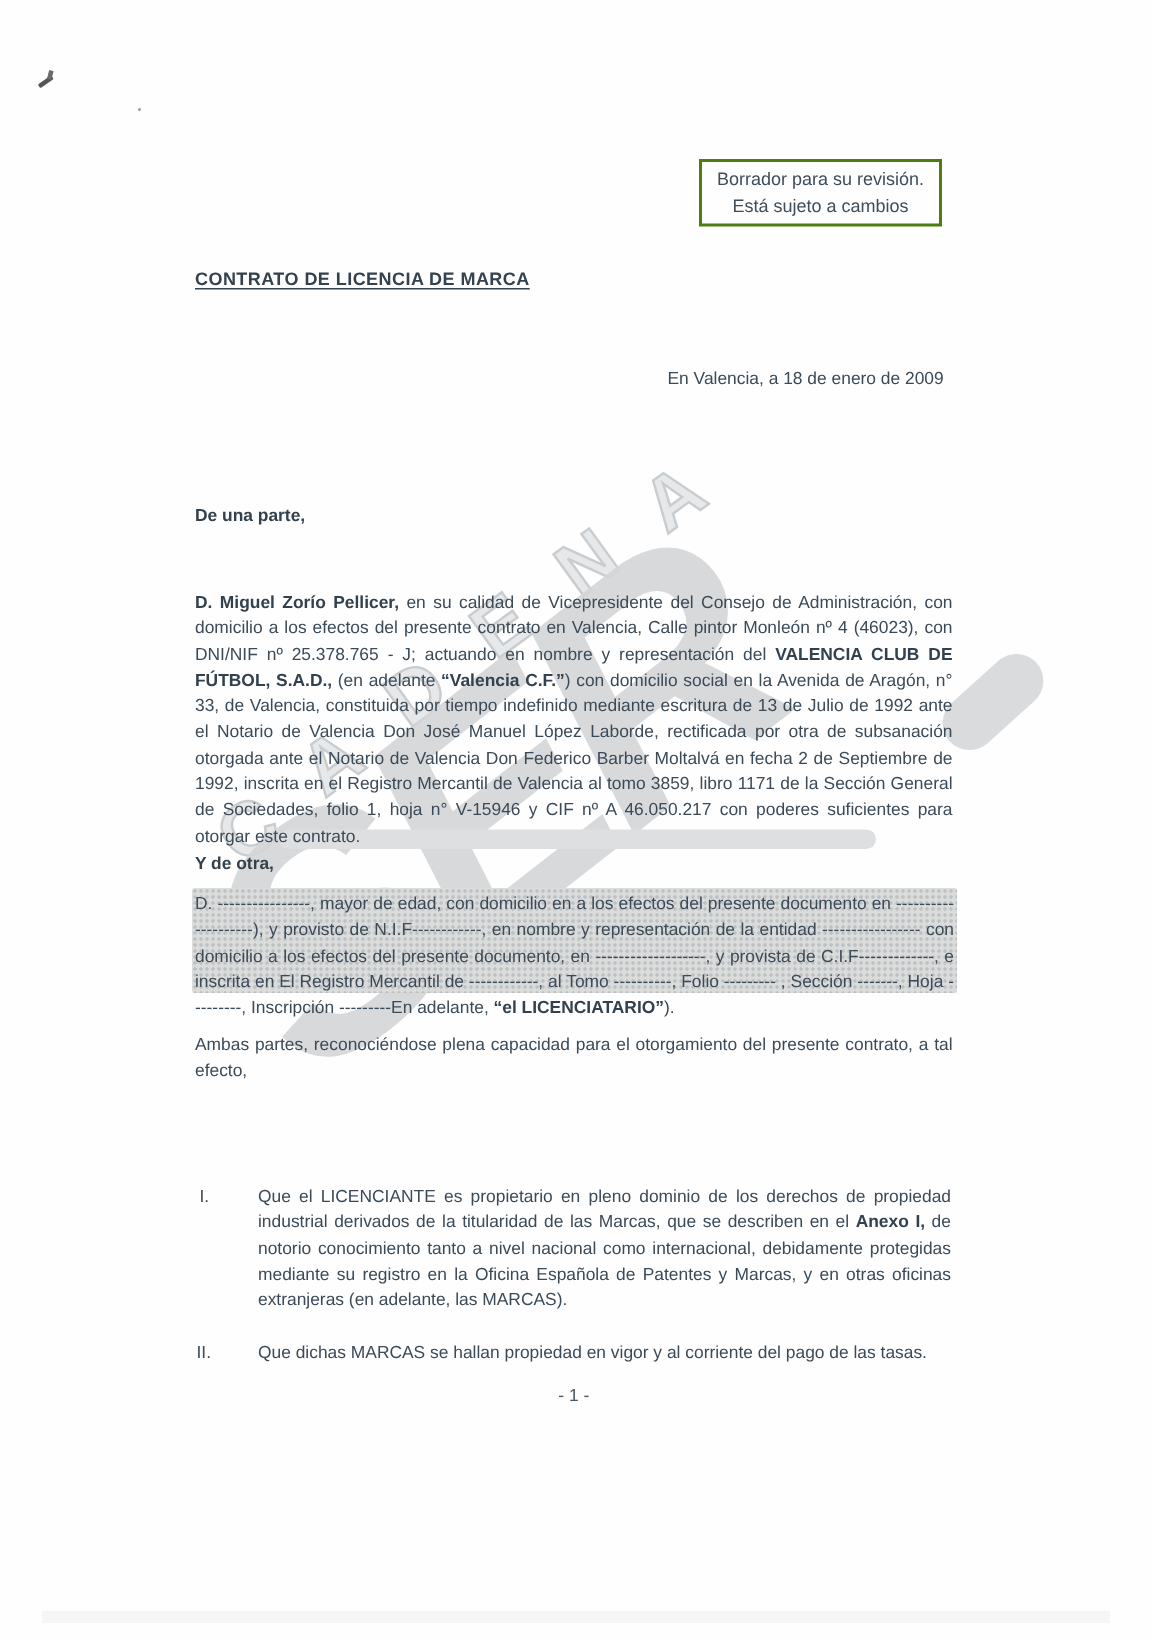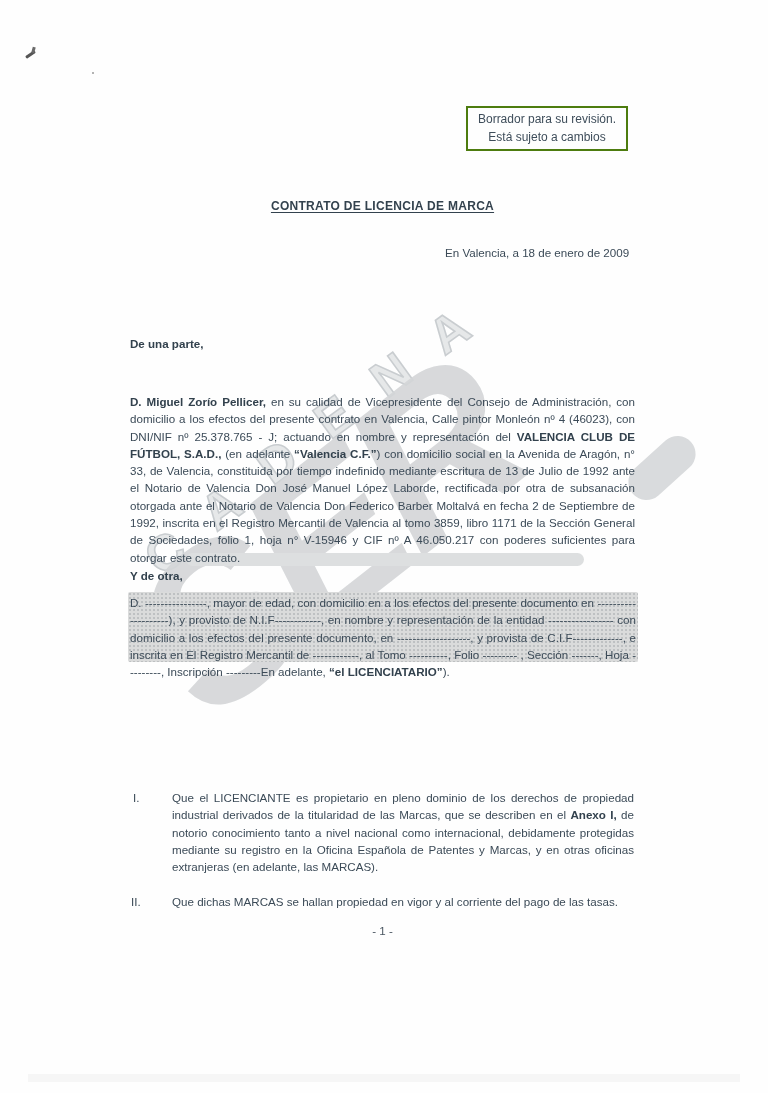--- a/index.html
+++ b/index.html
@@ -57,21 +57,21 @@
   .abs{position:absolute;z-index:3;}
   .body-text{font-size:11.6px;line-height:17.3px;text-align:justify;}
   .b{font-weight:bold;color:#32414d;}
 
   .draft-box{
     left:466px;top:106px;width:154px;
     border:2px solid #4d7c0f;
     padding:2px 2px 3px 2px;
     text-align:center;font-size:12px;line-height:18px;color:#3e4d5a;
   }
-  .title-wrap{left:130px;top:196px;width:505px;text-align:center;}
+  .title-wrap{left:130px;top:177px;width:505px;}
   .doc-title{
     font-size:12px;font-weight:bold;color:#33424e;letter-spacing:.3px;
     text-decoration:underline;text-underline-offset:2px;
   }
   .dateline{left:445px;top:246px;font-size:11.6px;}
   .h-center{width:505px;left:130px;text-align:center;font-size:11.8px;font-weight:bold;color:#33424e;letter-spacing:.4px;}
   .h-intervienen{top:309px;}
   .h-exponen{top:763px;}
   .party-label{left:130px;font-size:11.6px;font-weight:bold;color:#32414d;}
   .p-one{top:337px;}
@@ -122,20 +122,21 @@
 
 
   <div class="abs party-label p-one">De una parte,</div>
 
   <div class="abs body-text para-licensor"><span class="b">D. Miguel Zorío Pellicer,</span><span> en su calidad de Vicepresidente  del Consejo de Administración, con domicilio a los efectos del presente contrato en Valencia, Calle pintor Monleón nº 4 (46023), con DNI/NIF nº 25.378.765 - J; actuando en nombre y representación del </span><span class="b">VALENCIA CLUB DE FÚTBOL, S.A.D.,</span><span> (en adelante </span><span class="b">“Valencia C.F.”</span><span>) con domicilio social en la Avenida de Aragón, n° 33, de Valencia, constituida por tiempo indefinido mediante escritura de 13 de Julio de 1992 ante el Notario de Valencia Don José Manuel López Laborde, rectificada por otra de subsanación otorgada ante el Notario de Valencia Don Federico Barber Moltalvá en fecha 2 de Septiembre de 1992, inscrita en el Registro Mercantil de Valencia al tomo 3859, libro 1171 de la Sección General de Sociedades, folio 1, hoja n° V-15946 y CIF nº A 46.050.217 con poderes suficientes para otorgar este contrato.</span></div>
 
   <div class="abs party-label p-two">Y de otra,</div>
 
   <div class="abs body-text para-licensee"><span>D. ----------------, mayor de edad, con domicilio en a los efectos del presente documento en --------------------), y provisto de N.I.F------------, en nombre y representación de la entidad ----------------- con domicilio a los efectos del presente documento, en -------------------, y provista de C.I.F-------------, e inscrita en El Registro Mercantil de ------------, al Tomo ----------, Folio --------- , Sección -------, Hoja ---------, Inscripción ---------En adelante, </span><span class="b">“el LICENCIATARIO”</span><span>).</span></div>
 
+  <div class="abs body-text para-capacity"><span>Ambas partes, reconociéndose plena capacidad para el otorgamiento del presente contrato, a tal efecto,</span></div>
 
 
   <div class="abs roman roman-1">I.</div>
   <div class="abs body-text item-text item-1"><span>Que el LICENCIANTE es propietario en pleno dominio de los derechos de propiedad industrial derivados de la titularidad de las Marcas, que se describen en el </span><span class="b">Anexo I,</span><span> de notorio conocimiento tanto a nivel nacional como internacional, debidamente protegidas mediante su registro en la Oficina Española de Patentes y Marcas, y en otras oficinas extranjeras (en adelante, las MARCAS).</span></div>
 
   <div class="abs roman roman-2">II.</div>
   <div class="abs body-text item-text item-2"><span>Que dichas MARCAS se hallan propiedad en vigor y al corriente del pago de las tasas.</span></div>
 
   <div class="abs pagenum">- 1 -</div>
 

